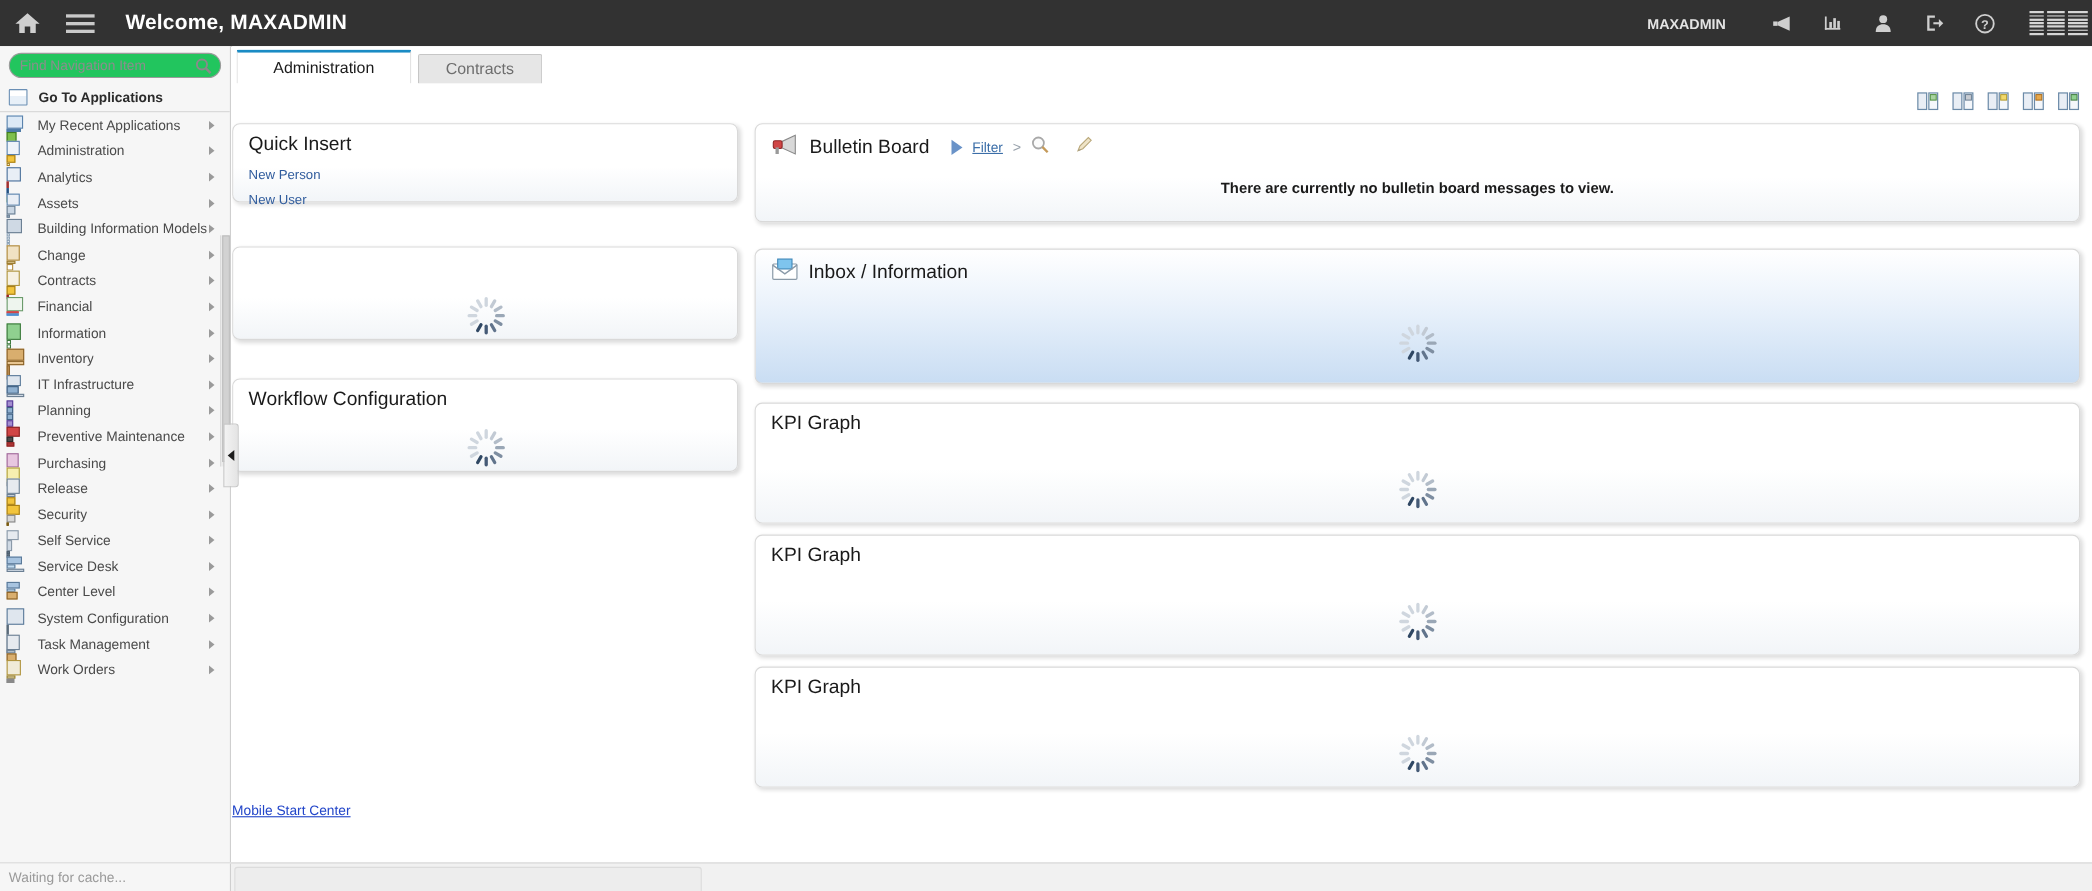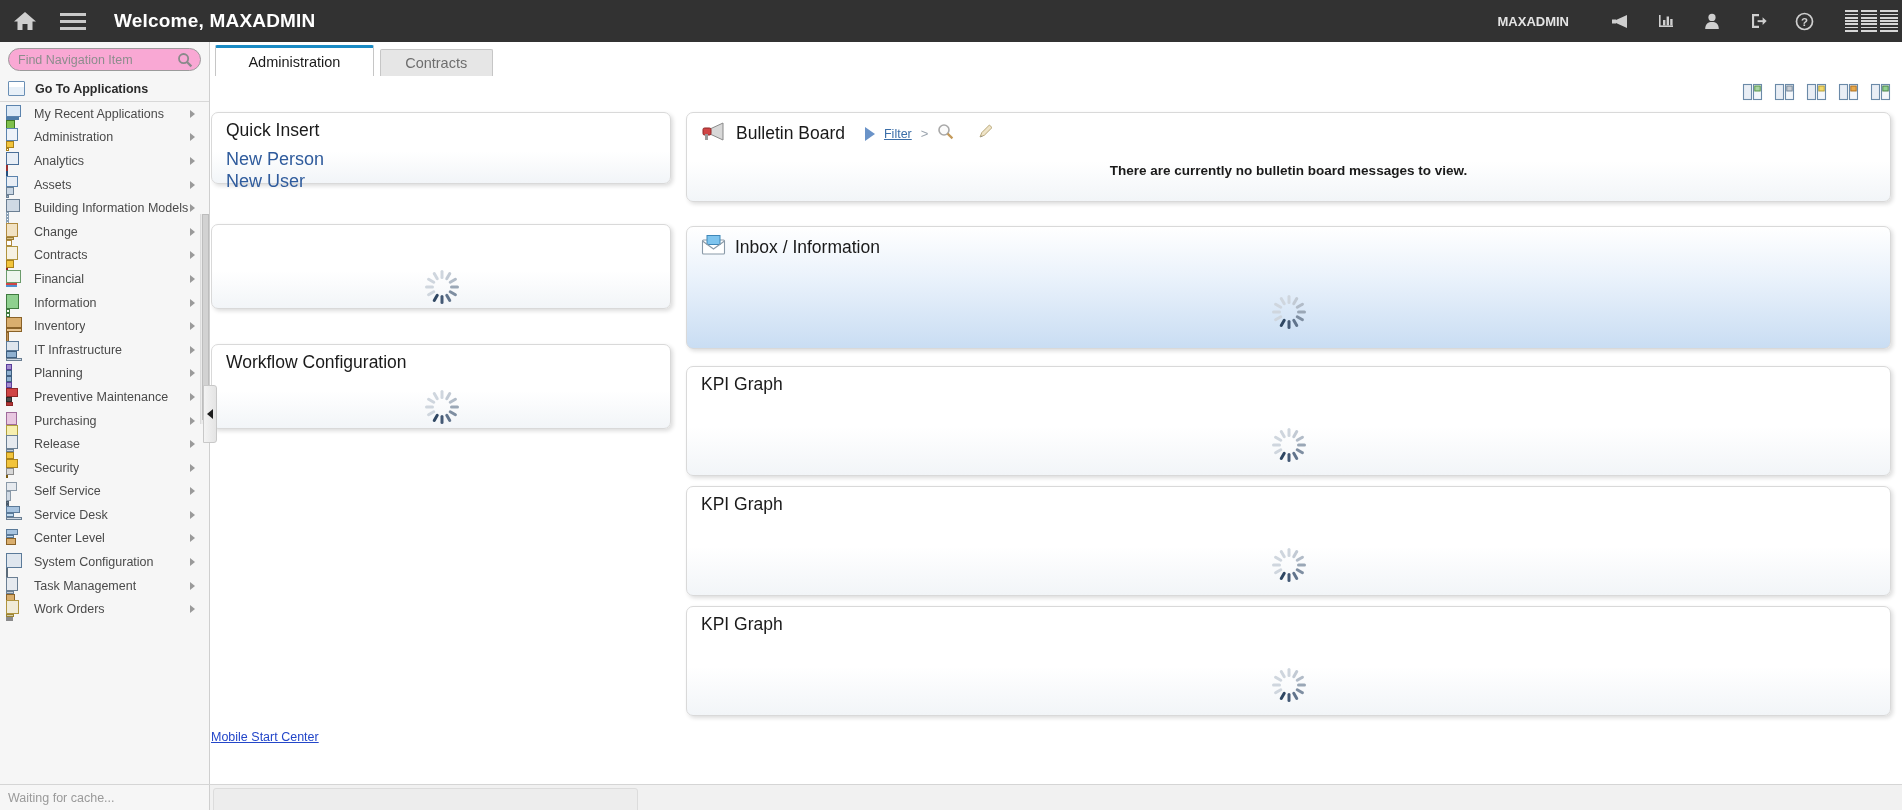--- a/index.html
+++ b/index.html
@@ -70,21 +70,21 @@
     position: absolute; top: 42px; left: 0;
     width: 210px; height: 742px;
     background: #f6f6f6;
     border-right: 1px solid #cfcfcf;
     overflow: hidden;
   }
   #nav-search-wrap { padding: 6px 8px 5px 8px; }
   #nav-search-box {
     position: relative;
     height: 23px;
-    background: #f9a8d4;
+    background: #22c55e;
     border: 1px solid #9b9b9b;
     border-radius: 12px;
     display: flex; align-items: center;
   }
   #nav-search-input {
     border: 0; outline: 0; background: transparent;
     font-family: "Liberation Sans", sans-serif;
     font-size: 12.5px; color: #555;
     padding: 0 26px 0 9px; width: 100%; height: 100%;
   }
@@ -246,21 +246,21 @@
     color: #1a1a1a;
     padding: 7px 0 0 14px;
     display: flex; align-items: center;
     white-space: nowrap;
   }
   .portlet-title .ttl-ico { margin-right: 9px; }
   .quick-links { padding: 7px 0 0 14px; }
   .quick-links a {
     display: block;
     color: #2f5b9c;
-    font-size: 18px;
+    font-size: 12px;
     text-decoration: none;
     line-height: 22px;
     cursor: pointer;
   }
 
   .bb-message {
     text-align: center;
     font-size: 13.5px;
     font-weight: bold;
     color: #1a1a1a;

